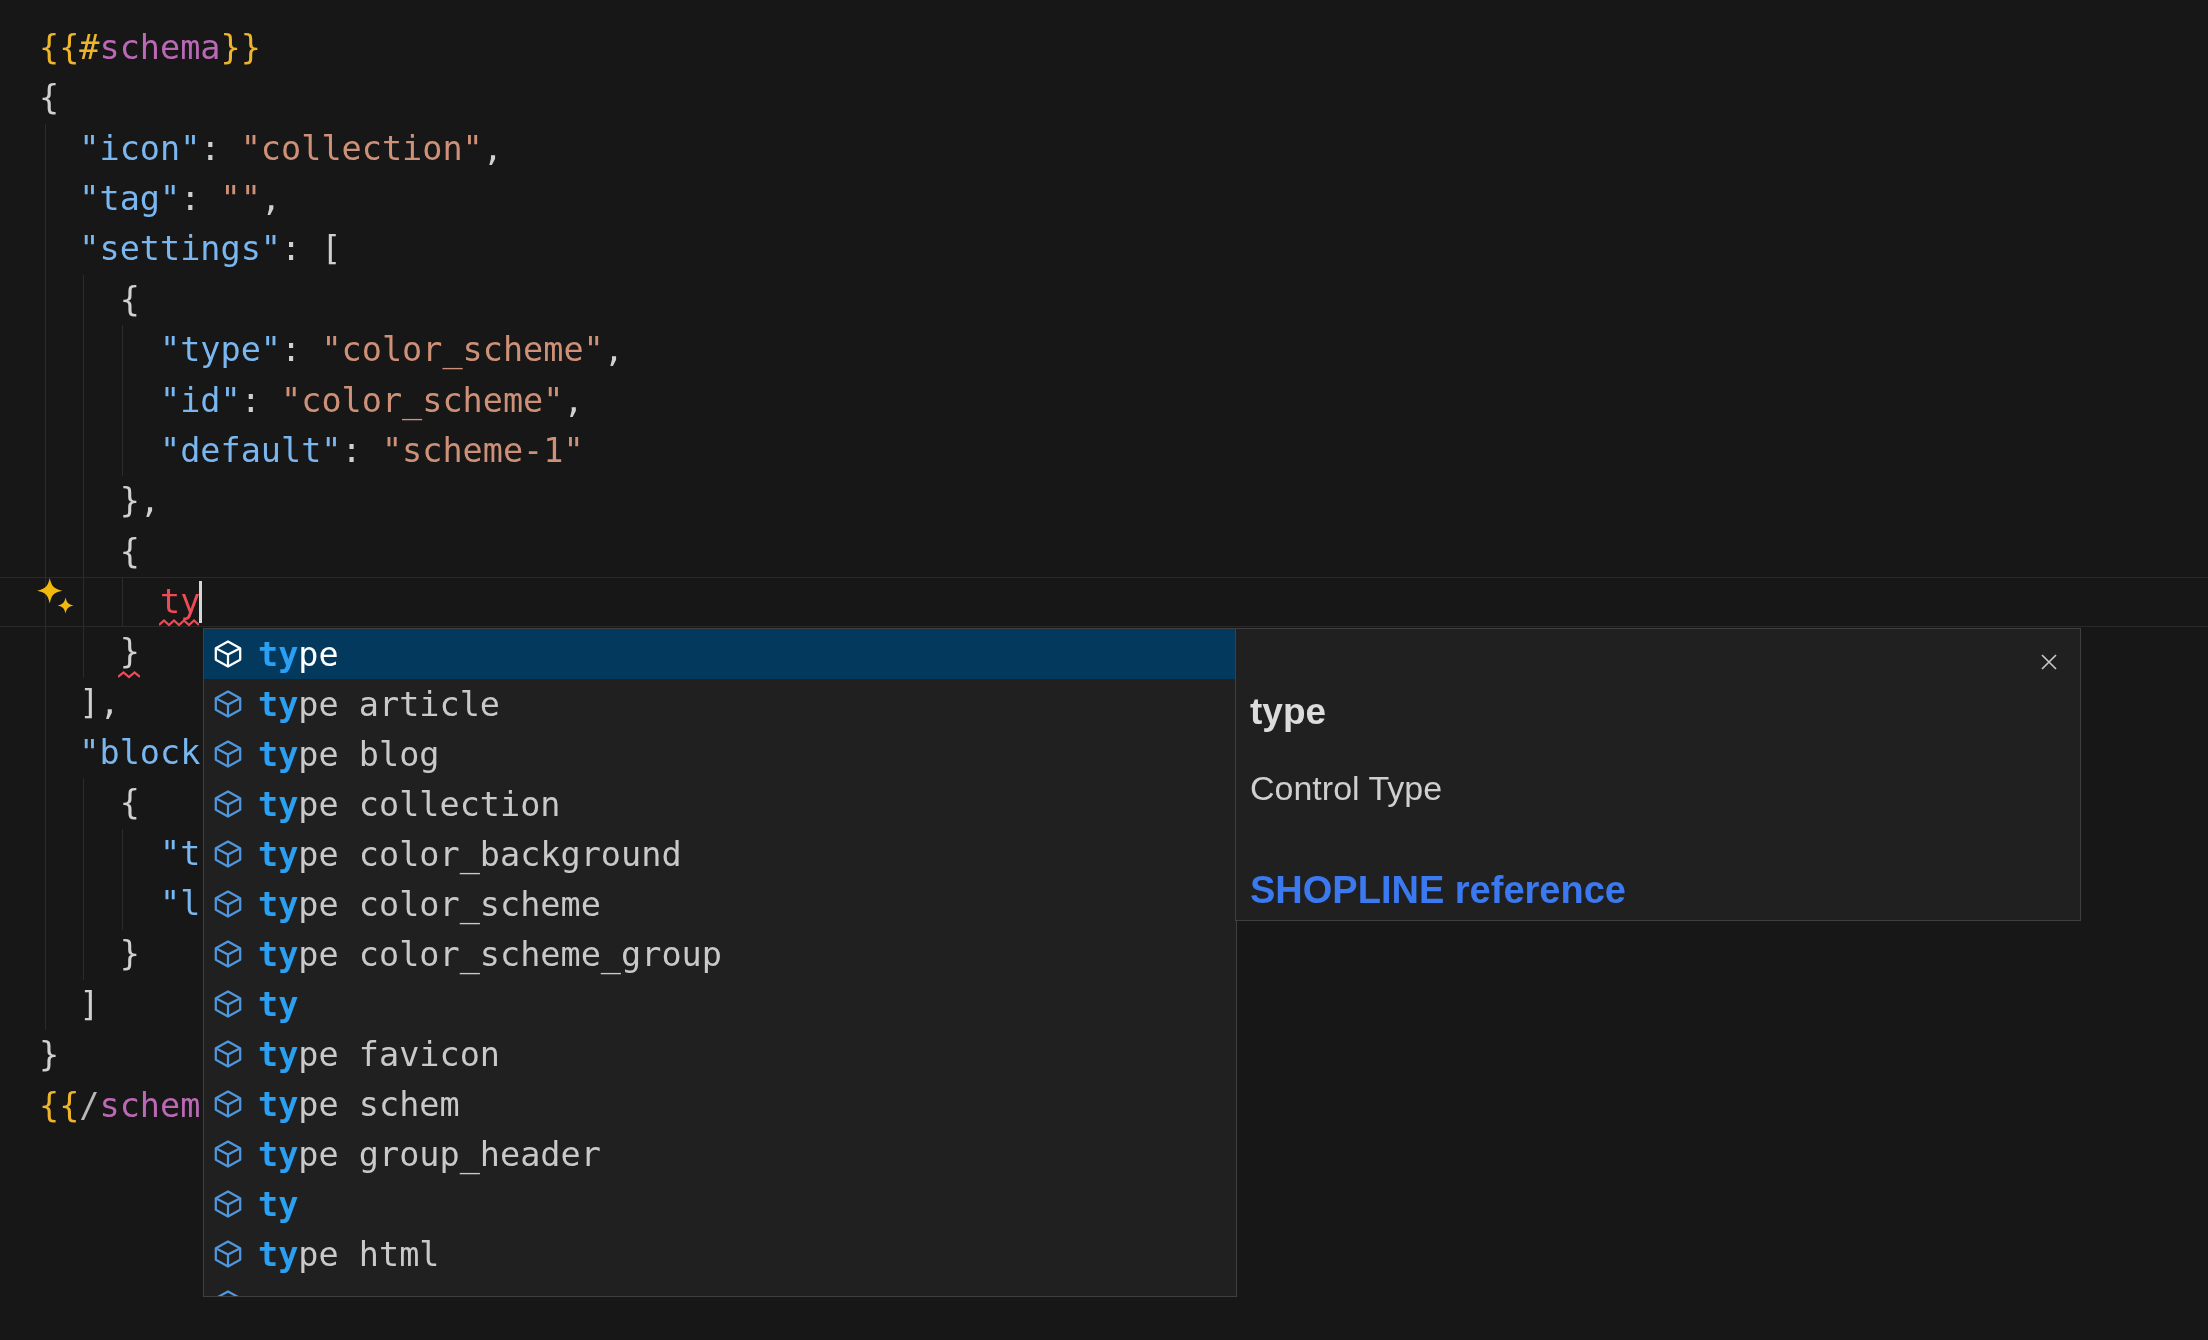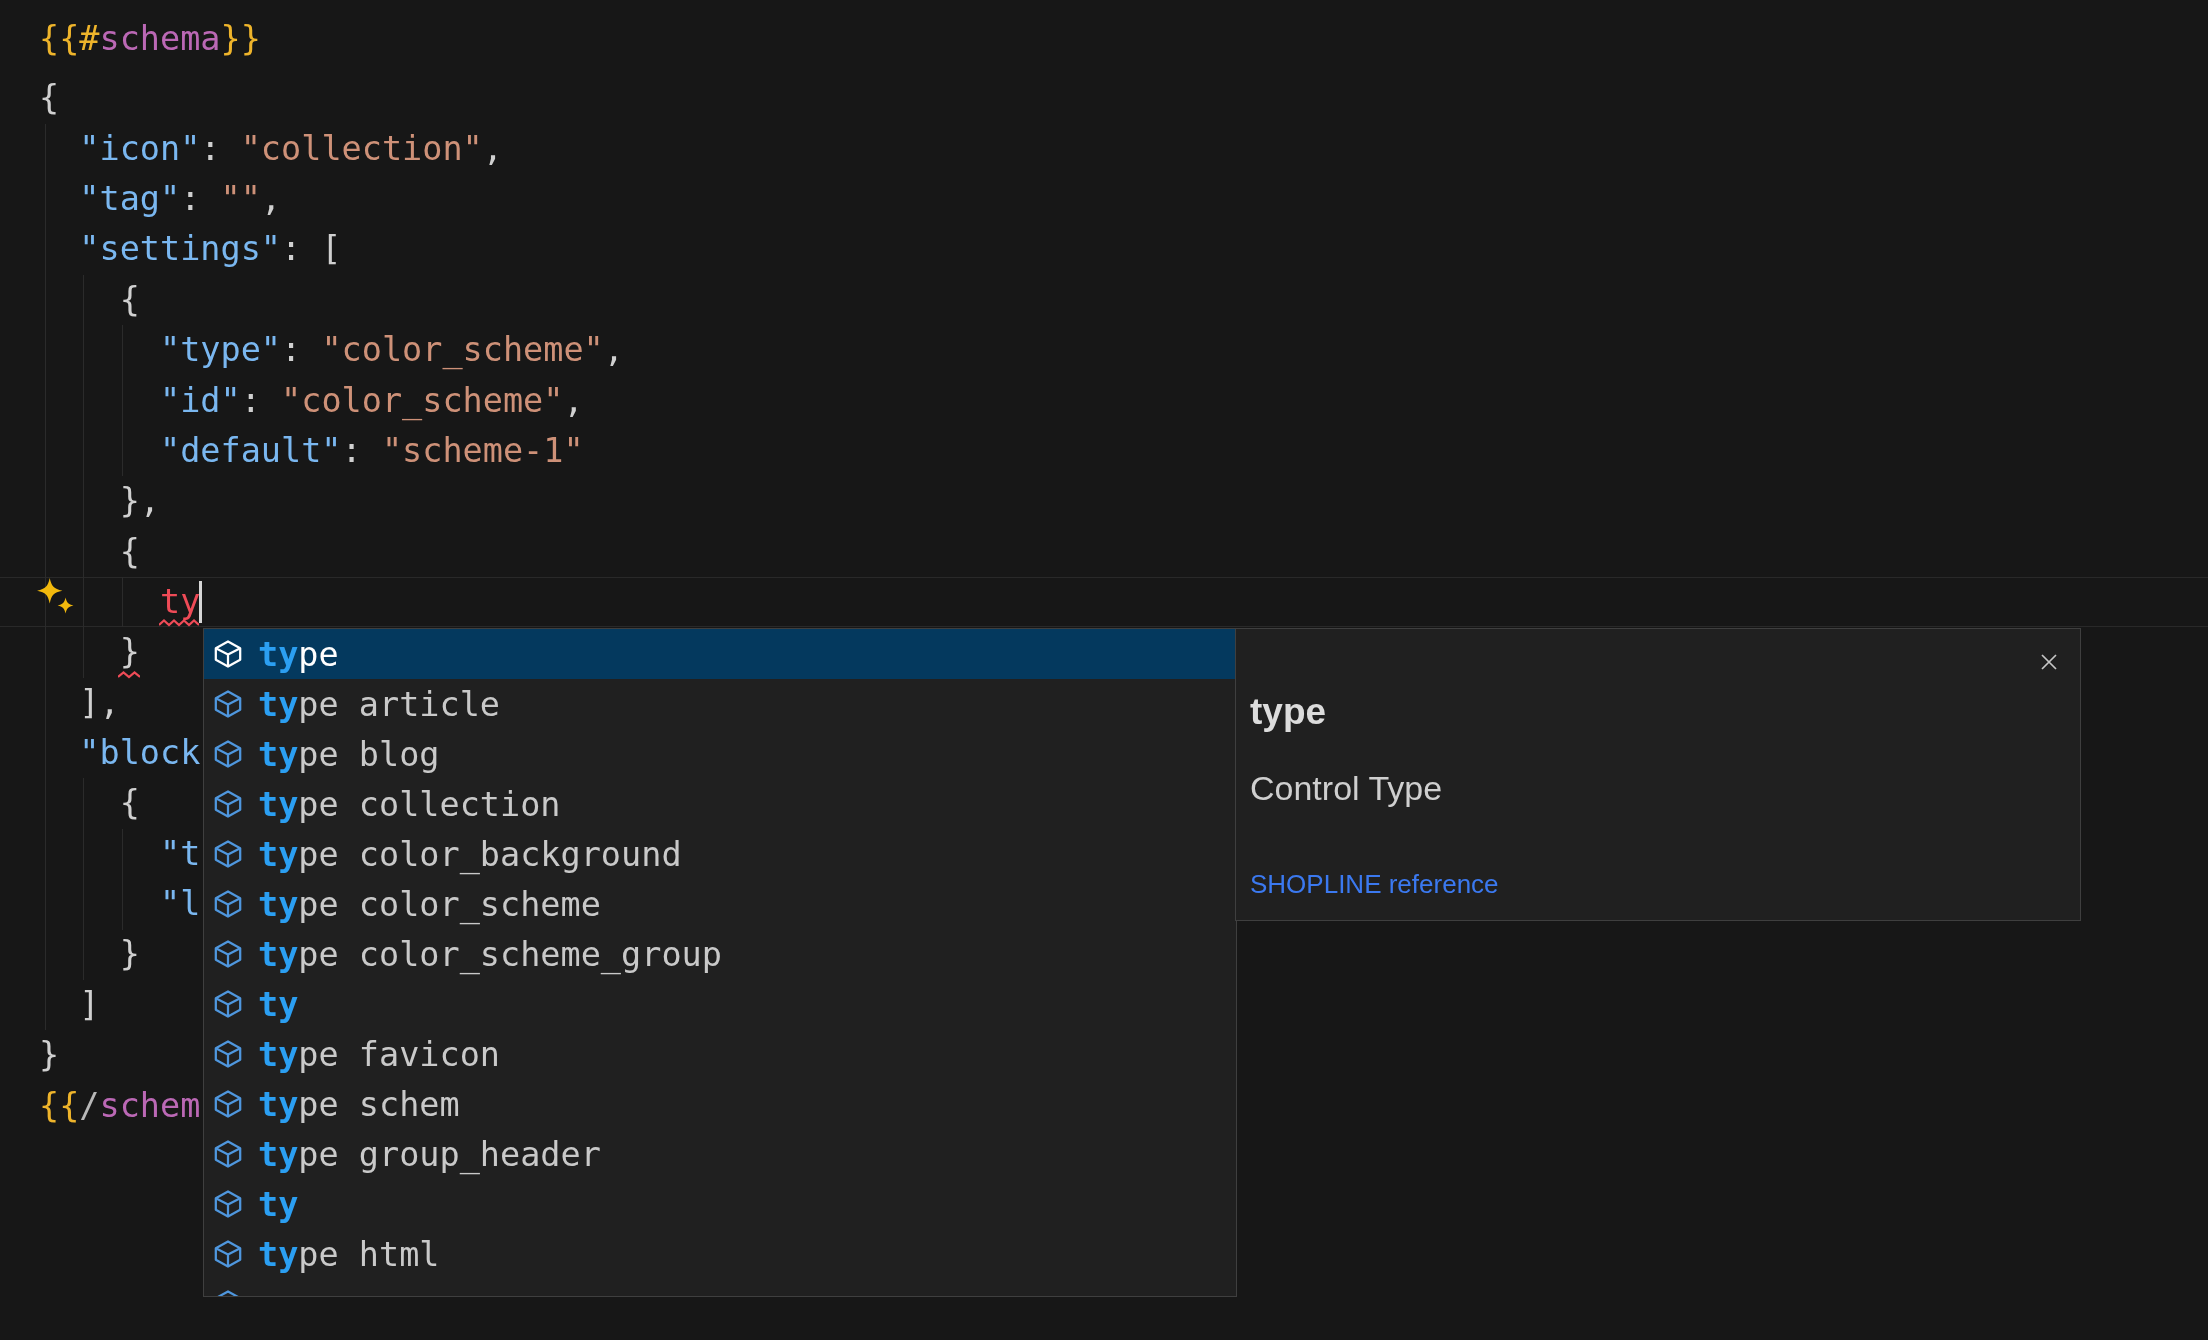--- a/index.html
+++ b/index.html
@@ -34,40 +34,40 @@
   .srow.selected .sicon{color:#ffffff;}
   .smatch{color:var(--matchBlue);font-weight:700;white-space:pre;}
   .srest{color:var(--labelFg);white-space:pre;text-align:right;}
   .srow.selected .srest{color:var(--selFg);}
   
   .docs{position:absolute;left:1235px;top:628px;width:846px;height:293px;box-sizing:border-box;
     background:var(--popupBg);border:1px solid var(--borderCol);z-index:11;
     font-family:"Liberation Sans","DejaVu Sans",sans-serif;}
   .doc-title{position:absolute;left:14px;top:62px;font-size:37px;font-weight:700;color:var(--docTitle);}
   .doc-desc{position:absolute;left:14px;top:140px;font-size:34px;color:var(--docText);}
-  .doc-link{position:absolute;left:14px;top:240px;font-size:26px;color:var(--linkBlue);text-decoration:none;cursor:pointer;}
+  .doc-link{position:absolute;left:14px;top:240px;font-size:38px;color:var(--linkBlue);text-decoration:none;cursor:pointer;font-weight:bold;}
   .doc-close{position:absolute;right:21px;top:23px;width:20px;height:20px;color:var(--closeFg);
     background:none;border:none;padding:0;cursor:pointer;}
 </style>
 </head>
 <body>
 
 <div class="stage">
 
   <div class="current-line"></div>
 
   <div class="guide" style="left:45px;top:124px;height:906px"></div>
   <div class="guide" style="left:83px;top:275px;height:403px"></div>
   <div class="guide" style="left:83px;top:778px;height:202px"></div>
   <div class="guide" style="left:122px;top:325px;height:151px"></div>
   <div class="guide" style="left:122px;top:577px;height:50px"></div>
   <div class="guide" style="left:122px;top:829px;height:101px"></div>
 
   <div id="code-lines">
-      <div class="line" style="top: 14px;"><span class="tk-y">{{#</span><span class="tk-p">schema</span><span class="tk-y">}}</span></div>
+      <div class="line" style="top: 23px;"><span class="tk-y">{{#</span><span class="tk-p">schema</span><span class="tk-y">}}</span></div>
       <div class="line" style="top: 73.36px;"><span class="tk-w">{</span></div>
       <div class="line" style="top: 123.72px;"><span class="tk-w">  </span><span class="tk-k">"icon"</span><span class="tk-w">: </span><span class="tk-s">"collection"</span><span class="tk-w">,</span></div>
       <div class="line" style="top: 174.08px;"><span class="tk-w">  </span><span class="tk-k">"tag"</span><span class="tk-w">: </span><span class="tk-s">""</span><span class="tk-w">,</span></div>
       <div class="line" style="top: 224.44px;"><span class="tk-w">  </span><span class="tk-k">"settings"</span><span class="tk-w">: [</span></div>
       <div class="line" style="top: 274.8px;"><span class="tk-w">    {</span></div>
       <div class="line" style="top: 325.16px;"><span class="tk-w">      </span><span class="tk-k">"type"</span><span class="tk-w">: </span><span class="tk-s">"color_scheme"</span><span class="tk-w">,</span></div>
       <div class="line" style="top: 375.52px;"><span class="tk-w">      </span><span class="tk-k">"id"</span><span class="tk-w">: </span><span class="tk-s">"color_scheme"</span><span class="tk-w">,</span></div>
       <div class="line" style="top: 425.88px;"><span class="tk-w">      </span><span class="tk-k">"default"</span><span class="tk-w">: </span><span class="tk-s">"scheme-1"</span></div>
       <div class="line" style="top: 476.24px;"><span class="tk-w">    },</span></div>
       <div class="line" style="top: 526.6px;"><span class="tk-w">    {</span></div>

